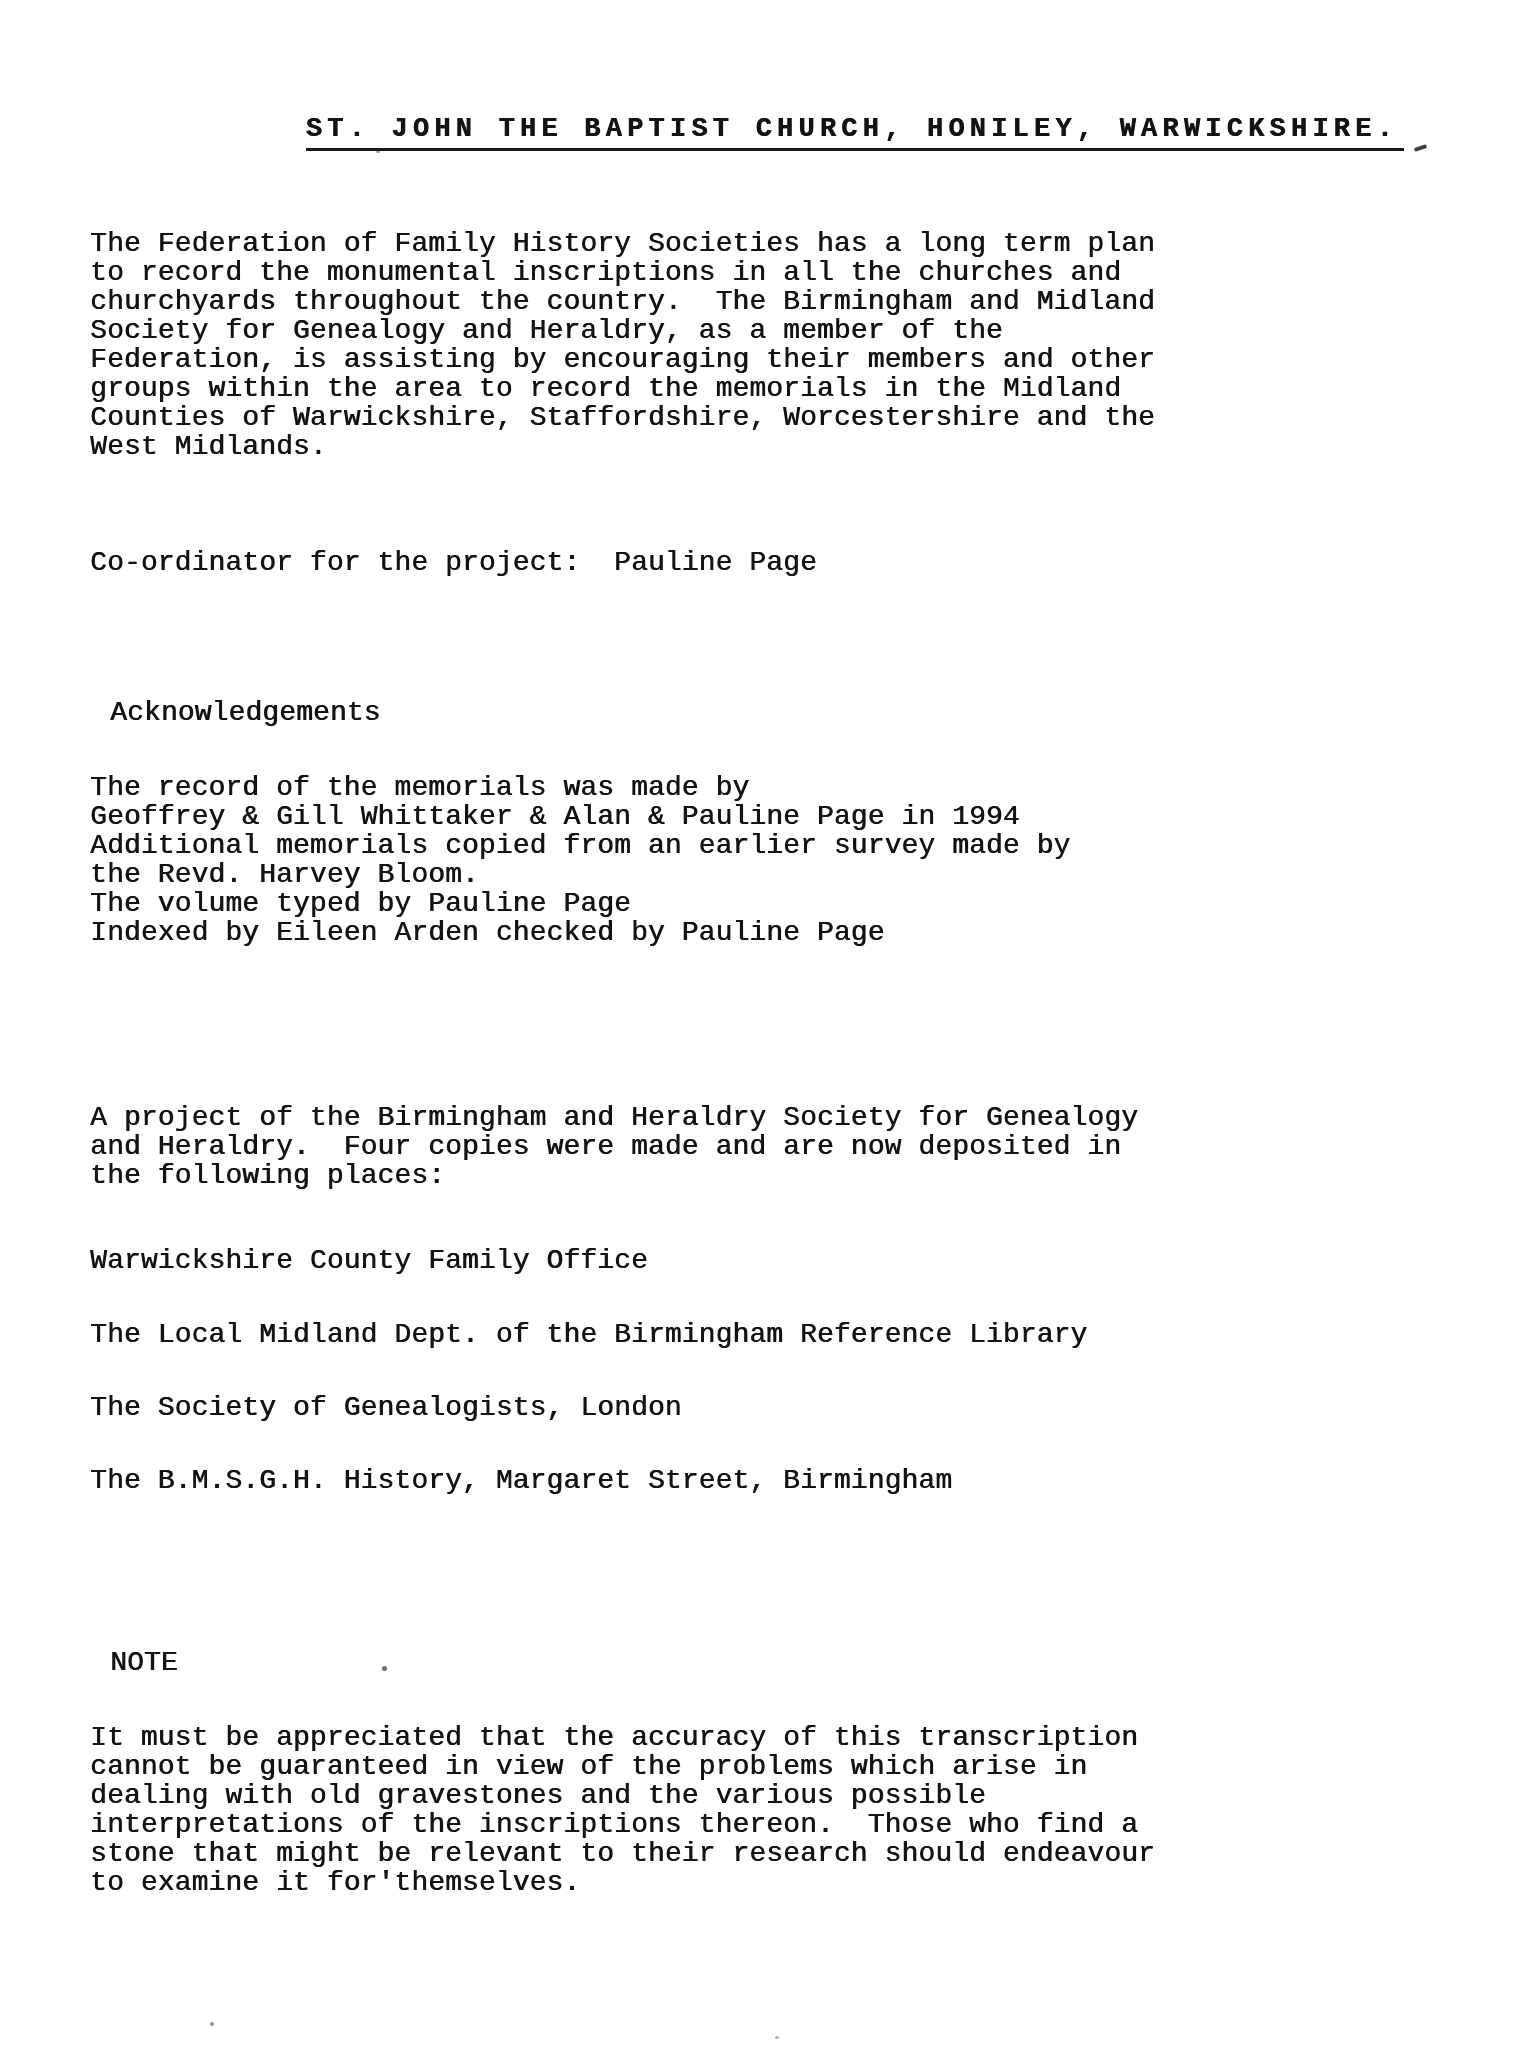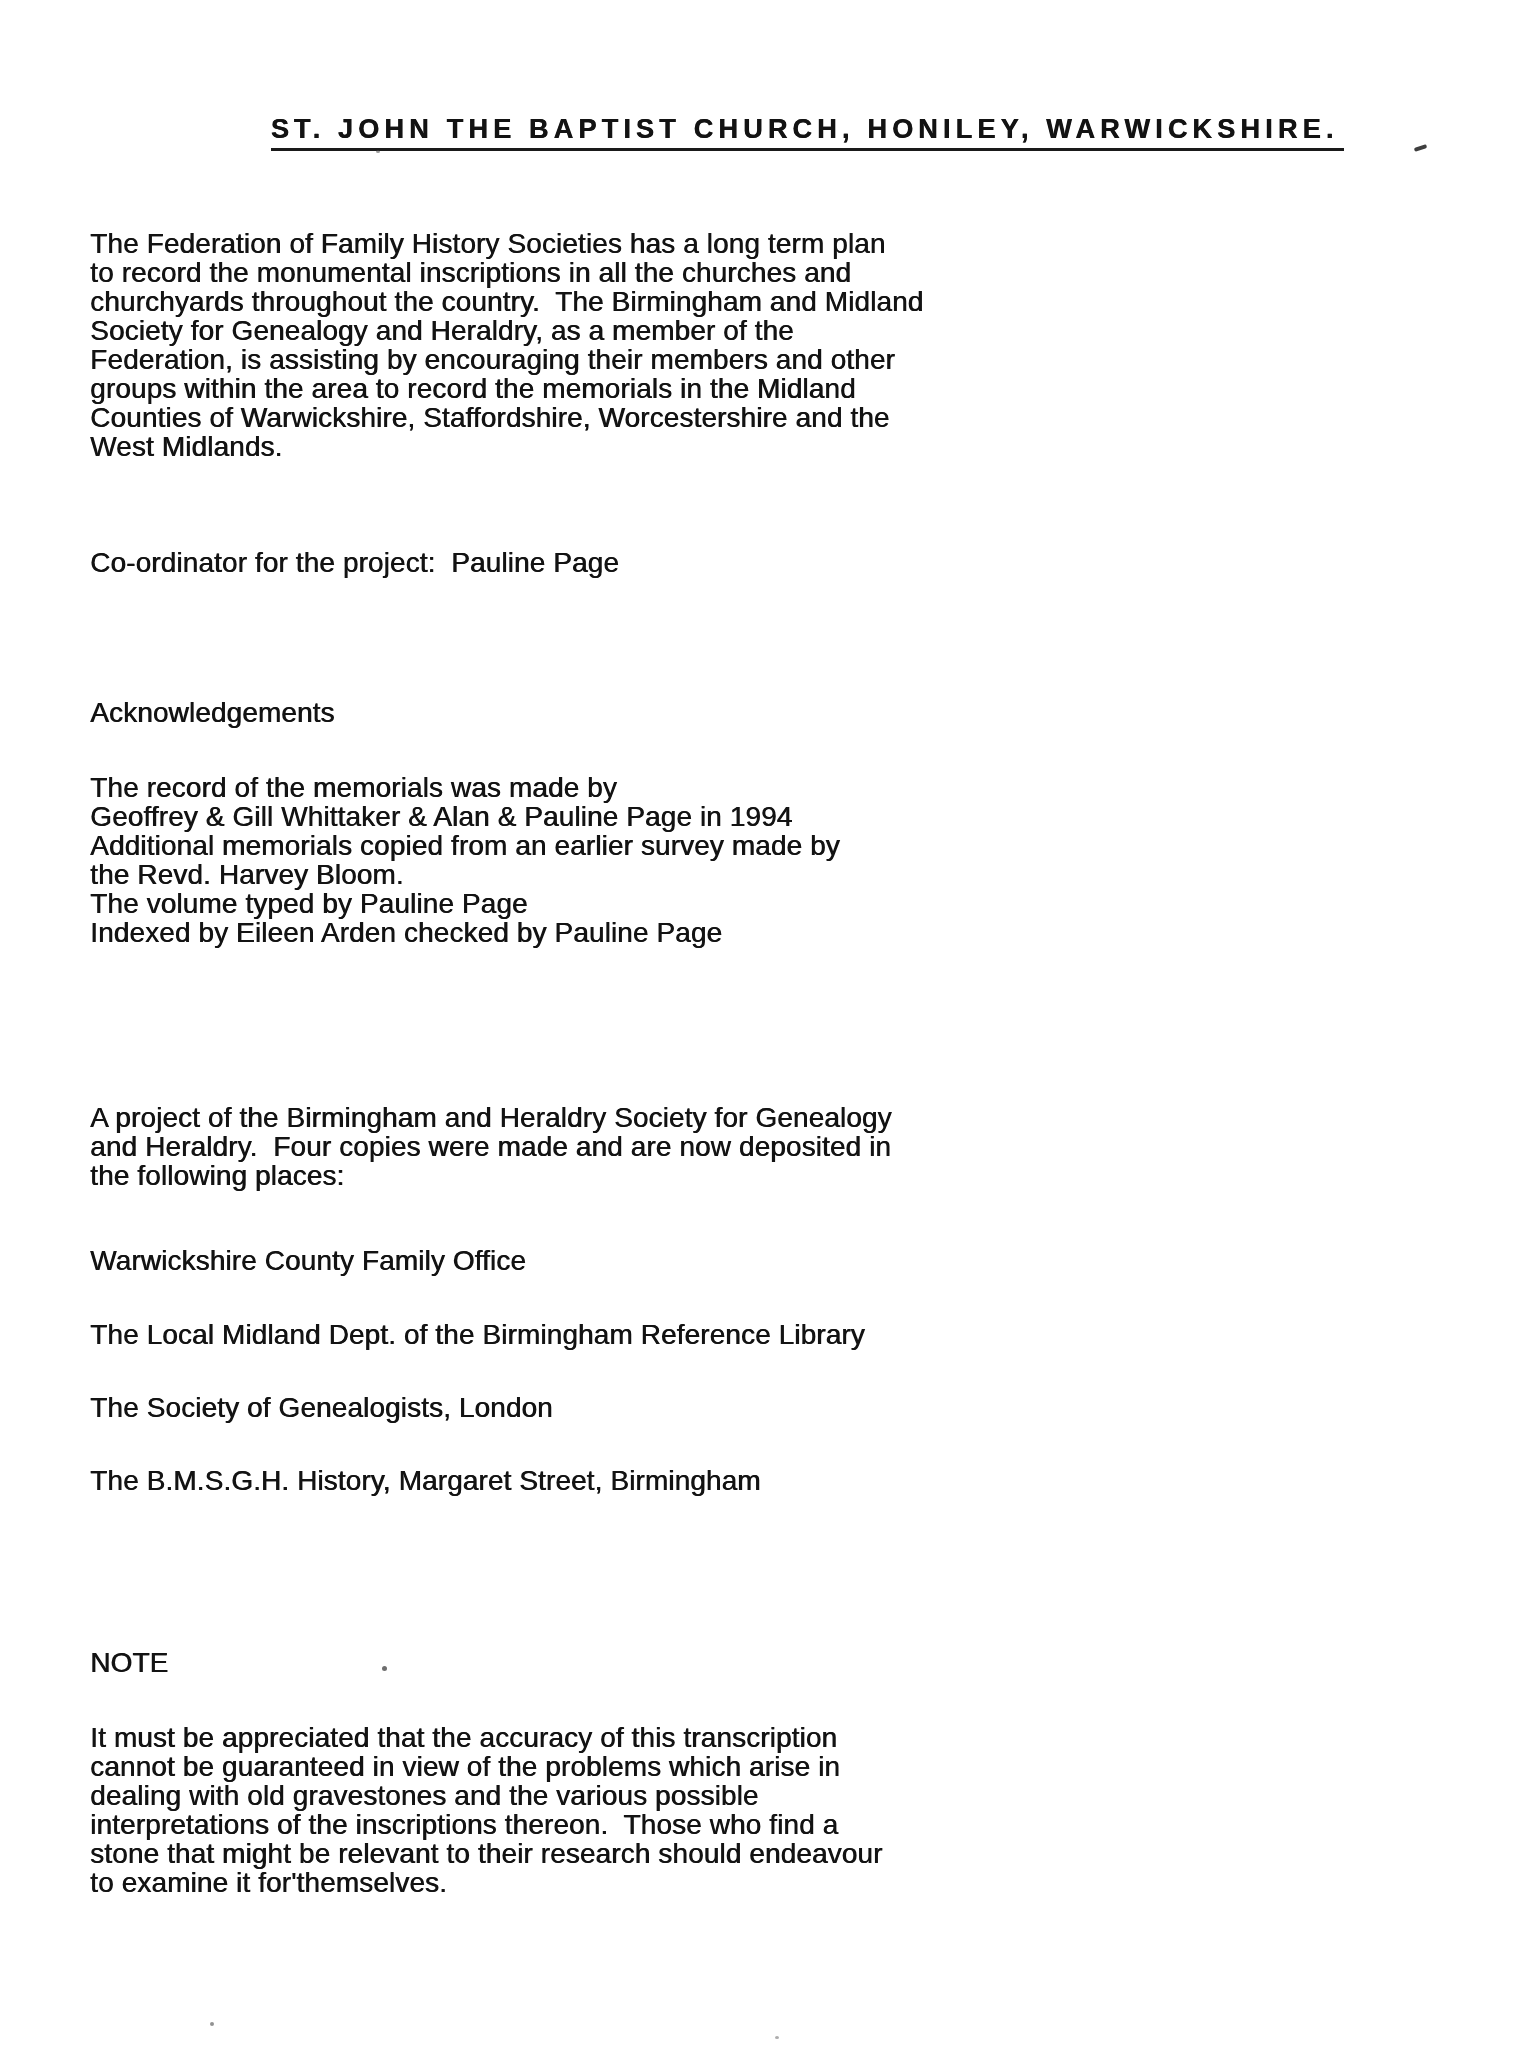--- a/index.html
+++ b/index.html
@@ -6,21 +6,21 @@
     margin: 0;
     padding: 0;
     background: #e8e8e8;
   }
   .page {
     position: relative;
     width: 1531px;
     height: 2048px;
     background: #ffffff;
     overflow: hidden;
-    font-family: Liberation Sans, sans-serif;
+    font-family: Liberation Mono, monospace;
     color: #131313;
   }
   .text-block {
     position: absolute;
     white-space: pre;
     font-size: 28px;
     line-height: 29px;
     letter-spacing: 0.1px;
     text-shadow: 0.6px 0 0 currentColor;
   }
@@ -36,20 +36,21 @@
     text-shadow: 0.5px 0 0 currentColor;
   }
   .title-underline {
     display: inline-block;
     border-bottom: 3.5px solid #1a1a1a;
     padding-bottom: 4px;
     padding-right: 6px;
   }
   .heading {
     text-shadow: 0.7px 0 0 currentColor;
+    margin-left: 20px;
   }
   .speck {
     position: absolute;
     background: #4a4a4a;
     border-radius: 50%;
   }
   .speck-dash {
     position: absolute;
     background: #3f3f3f;
     border-radius: 2px;

